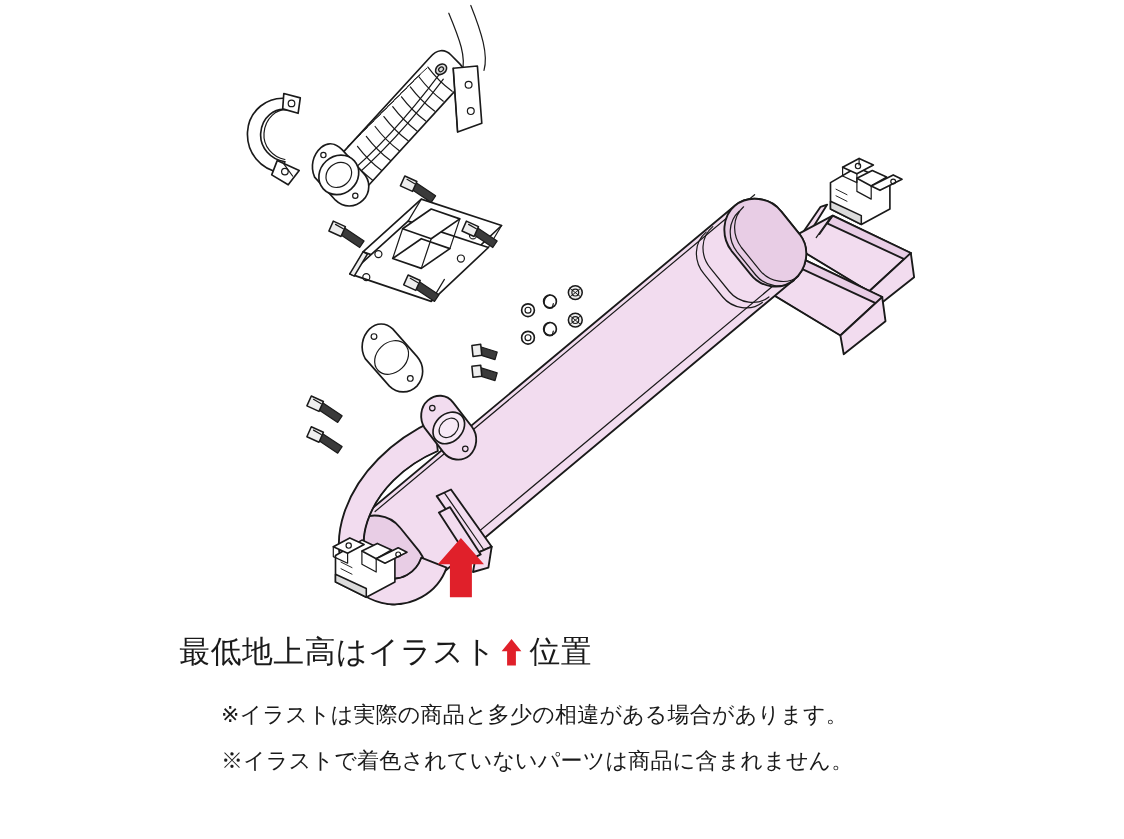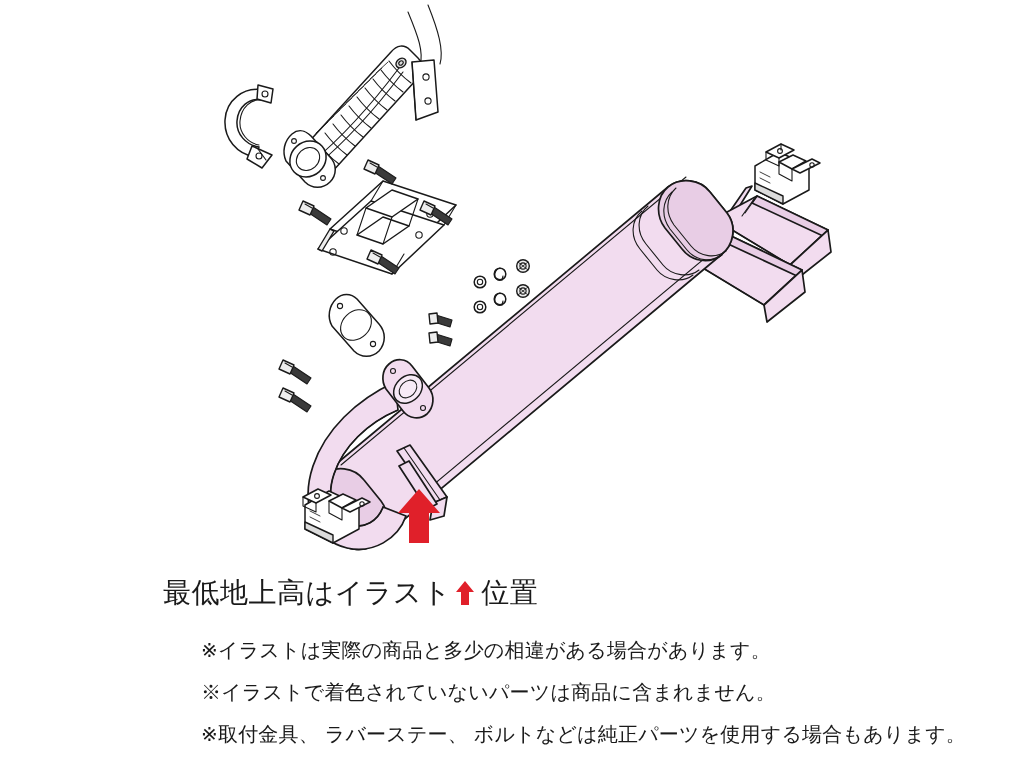--- a/index.html
+++ b/index.html
@@ -394,17 +394,16 @@
       <span class="arrow-inline">
         <svg viewBox="0 0 20 26" width="20" height="26" aria-hidden="true">
           <path d="M10 1 L19 12 L14 12 L14 25 L6 25 L6 12 L1 12 Z" fill="#e0202a"></path>
         </svg>
       </span>
       <span>位置</span>
     </div>
 
     <div class="note note-1">※イラストは実際の商品と多少の相違がある場合があります。</div>
     <div class="note note-2">※イラストで着色されていないパーツは商品に含まれません。</div>
-    <div class="note note-3">※取付金具、 ラバーステー、 ボルトなどは純正パーツを使用する場合もあります。</div>
 
   </div>
 
 </div>
 
 </body></html>

